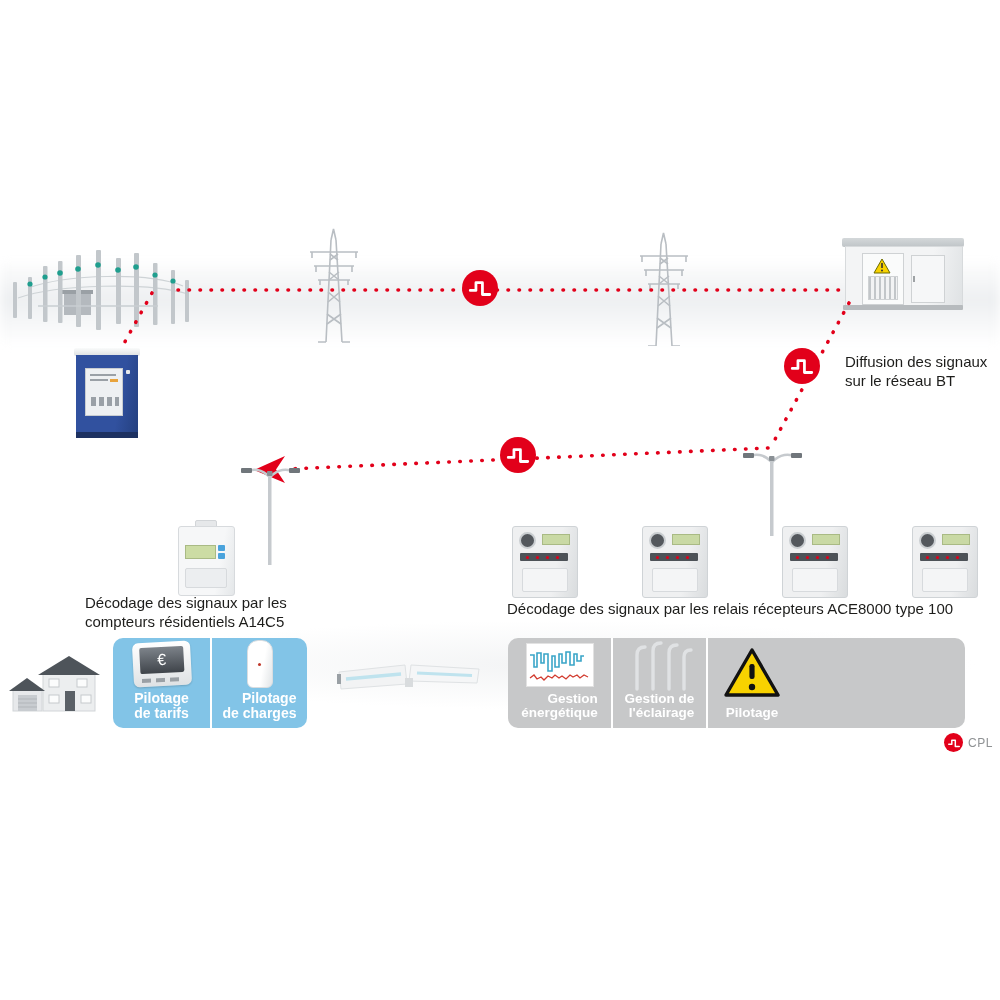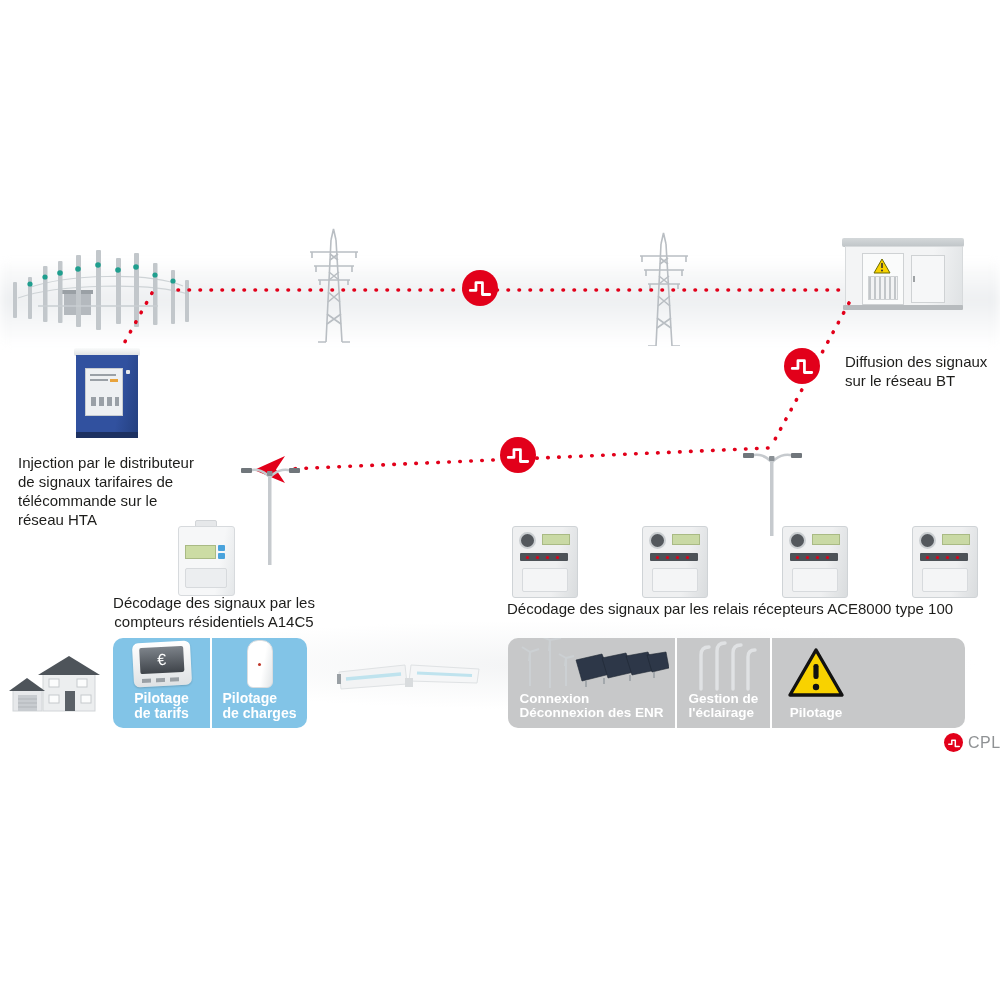--- a/index.html
+++ b/index.html
@@ -56,34 +56,34 @@
   .rmeter .dial{position:absolute;left:7px;top:6px;width:13px;height:13px;border-radius:50%;background:#54585d;border:2px solid #caced1;}
   .rmeter .lcd{position:absolute;left:30px;top:8px;width:26px;height:9px;background:#c9d9a4;border:1px solid #a9ba84;}
   .rmeter .strip{position:absolute;left:8px;top:27px;width:48px;height:8px;background:#4d5257;border-radius:1px;}
   .rmeter .strip b{position:absolute;top:2.5px;width:3px;height:3px;background:#e2001a;border-radius:50%;}
   .rmeter .flap{position:absolute;left:10px;top:42px;width:44px;height:22px;background:#f4f5f6;border:1px solid #d7dadd;border-radius:2px;}
   
   .panel-blue{left:113px;top:638px;width:194px;height:90px;background:#82c4e7;border-radius:10px;display:flex;overflow:hidden;}
   .panel-gray{left:508px;top:638px;width:457px;height:90px;background:#c7c8c9;border-radius:10px;display:flex;overflow:hidden;}
   .pcell{position:relative;display:flex;flex-direction:column;align-items:center;justify-content:flex-end;padding-bottom:7px;box-sizing:border-box;}
   .pcell + .pcell{border-left:2px solid #ffffff;}
-  .plabel{color:#ffffff;font-weight:bold;font-size:14px;line-height:1.08;text-align:left;white-space:pre-line;}
+  .plabel{color:#ffffff;font-weight:bold;font-size:14px;line-height:1.08;text-align:right;white-space:pre-line;}
   .panel-gray .plabel{font-size:13.5px;}
   .picon{flex:1;display:flex;align-items:center;justify-content:center;width:100%;}
   
   .tariffdev{width:58px;height:44px;background:linear-gradient(#ffffff,#dfe2e4);border-radius:6px;position:relative;transform:rotate(-3deg);box-shadow:0 1px 2px rgba(0,0,0,.18);}
   .tariffdev .scr{position:absolute;left:7px;top:5px;width:44px;height:26px;background:linear-gradient(#7d838a,#3f444a);border-radius:2px;color:#fff;font-size:16px;display:flex;align-items:center;justify-content:center;}
   .tariffdev .keys{position:absolute;left:8px;bottom:4px;width:42px;height:4px;
       background:repeating-linear-gradient(90deg,#9aa0a5 0 9px,transparent 9px 14px);}
   
   .heater{width:24px;height:46px;background:linear-gradient(100deg,#ffffff 60%,#e2e5e7);border:1px solid #dadde0;border-radius:11px 11px 6px 6px;position:relative;}
   .heater i{position:absolute;left:10px;top:22px;width:3px;height:3px;background:#c0392b;border-radius:50%;}
   
   .legend{left:944px;top:733px;display:flex;align-items:center;gap:5px;}
-  .legend .txt{font-size:16px;color:#8f9294;letter-spacing:.5px;}
+  .legend .txt{font-size:12px;color:#8f9294;letter-spacing:.5px;}
 </style>
 </head>
 <body>
 
 <div id="canvas">
 
   <svg width="0" height="0" style="position:absolute" aria-hidden="true">
     <defs>
       <g id="pulse-sym">
           <path class="pulse" d="M4 19 H11 V9.5 H19 V24 H28"></path>
@@ -284,27 +284,23 @@
 
   <svg class="abs" style="left:333px;top:652px" width="152" height="48">
     <polygon points="6,20 72,13 74,32 8,37" fill="#f2f3f4" stroke="#dfe2e4"></polygon>
     <polygon points="78,13 146,17 144,31 76,29" fill="#f5f6f7" stroke="#dfe2e4"></polygon>
     <path d="M13,27 L68,22" stroke="#bfe3ee" stroke-width="3.5"></path>
     <path d="M84,21 L139,23.5" stroke="#bfe3ee" stroke-width="3"></path>
     <rect x="72" y="26" width="8" height="9" fill="#d9dcde"></rect>
     <rect x="4" y="22" width="4" height="10" fill="#9aa0a5"></rect>
   </svg>
 
-  <div class="abs note pre" style="left:18px;top:454px;width:205px">Injection par le distributeur
-de signaux tarifaires de
-télécommande sur le
-réseau HTA</div>
   <div class="abs note pre" style="left:845px;top:353px;width:165px">Diffusion des signaux
 sur le réseau BT</div>
-  <div class="abs note pre" style="left:100px;top:594px;width:228px;text-align:center">Décodage des signaux par les
+  <div class="abs note pre" style="left:85px;top:594px;width:228px;text-align:left">Décodage des signaux par les
 compteurs résidentiels A14C5</div>
   <div class="abs note" style="left:507px;top:600px;width:480px">Décodage des signaux par les relais récepteurs ACE8000 type 100</div>
 
   <div class="abs panel-blue">
     <div class="pcell" style="width:97px">
       <div class="picon">
         <div class="tariffdev">
             <div class="scr">€</div>
             <div class="keys"></div>
           </div>
@@ -317,38 +313,30 @@
           <div class="heater">
             <i></i>
           </div>
         </div>
       <div class="plabel">Pilotage
 de charges</div>
     </div>
   </div>
 
   <div class="abs panel-gray">
-    <div class="pcell" style="width:167px">
-      <div class="picon">
-        <svg width="155" height="58" viewBox="0 0 155 58">
-          <g stroke="#ccd0d3" stroke-width="2" fill="none">
-            <path d="M16,18 V52 M36,6 V54 M52,24 V52"></path>
-            <path d="M16,18 l-8,-5 M16,18 l9,-3 M16,18 l-1,9 M36,6 l-10,-4 M36,6 l11,-2 M36,6 l-1,11 M52,24 l-7,-4 M52,24 l8,-2 M52,24 l-1,8"></path>
-          </g>
-          <g fill="#2d3748" stroke="#1f2733" stroke-width="0.6">
-            <polygon points="62,26 88,20 96,40 68,47"></polygon>
-            <polygon points="88,24 112,19 120,38 94,44"></polygon>
-            <polygon points="112,22 134,18 142,36 118,41"></polygon>
-            <polygon points="133,21 152,18 155,34 138,38"></polygon>
-          </g>
-          <path d="M72,47 v6 M90,44 v6 M116,41 v6 M140,38 v6" stroke="#9aa0a5" stroke-width="1.6"></path>
+    <div class="pcell" style="width:103px">
+      <div class="picon">
+        <svg width="68" height="44" viewBox="0 0 68 44">
+          <rect x="0.5" y="0.5" width="67" height="43" fill="#ffffff" stroke="#e2e2e2"></rect>
+          <path d="M4,12 h4 v12 h3 v-14 h4 v10 h3 v-9 h4 v17 h4 v-15 h3 v11 h4 v-13 h3 v9 h4 v-11 h4 v13 h4 v-11 h3 v7 h4 v-5 h3" fill="none" stroke="#3aa5c8" stroke-width="1.6"></path>
+          <path d="M4,35 l4,-3 3,4 4,-2 3,3 4,-4 4,2 3,-3 4,3 3,-2 4,3 4,-4 3,2 4,-2 3,3 4,-3 4,2" fill="none" stroke="#d23b2f" stroke-width="1.3"></path>
         </svg>
       </div>
-      <div class="plabel">Connexion
-Déconnexion des ENR</div>
+      <div class="plabel">Gestion
+énergétique</div>
     </div>
     <div class="pcell" style="width:95px">
       <div class="picon">
         <svg width="66" height="52" viewBox="0 0 66 52">
           <g stroke="#e0e2e4" stroke-width="3.4" fill="none" stroke-linecap="round">
             <path d="M10,50 V16 Q10,8 18,8"></path>
             <path d="M26,50 V12 Q26,4 34,4"></path>
             <path d="M42,50 V14 Q42,6 50,6"></path>
             <path d="M57,50 V18 Q57,11 64,11"></path>
           </g>

